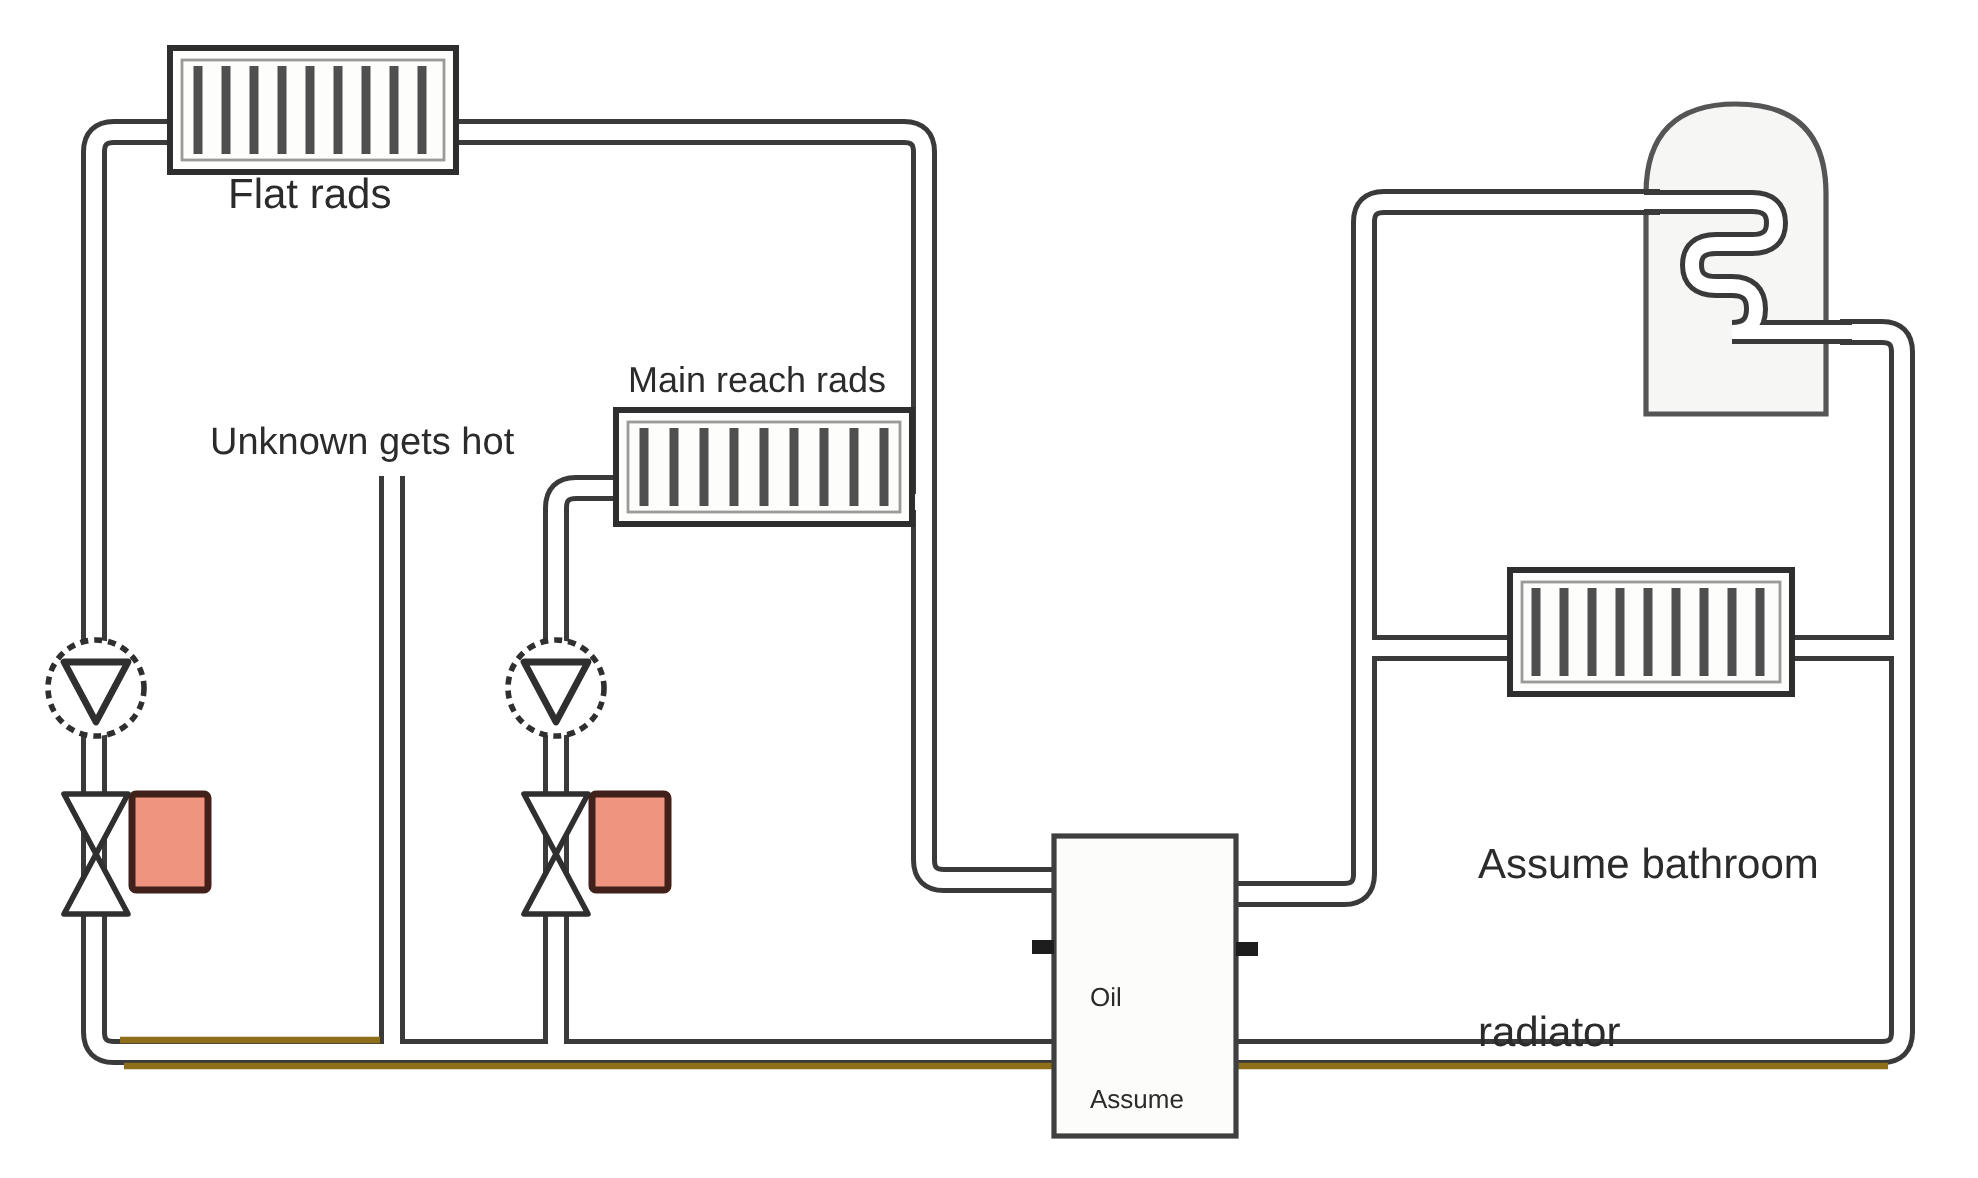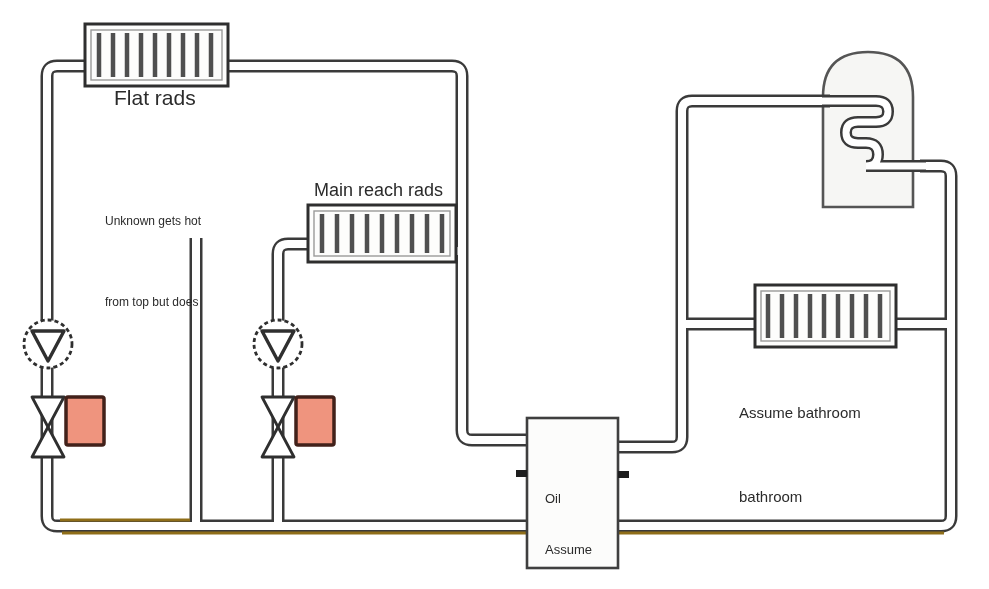--- a/index.html
+++ b/index.html
@@ -17,24 +17,24 @@
   .fin{stroke:#4f4f4f;stroke-width:4.5;}
   .pump-circle{fill:#ffffff;stroke:#2f2f2f;stroke-width:2.8;stroke-dasharray:4 3;}
   .pump-tri{fill:#ffffff;stroke:#2f2f2f;stroke-width:3.4;stroke-linejoin:round;}
   .valve-tri{fill:#ffffff;stroke:#2f2f2f;stroke-width:2.8;stroke-linejoin:round;}
   .actuator{stroke:#42211a;stroke-width:3.5;}
   .boiler-box{fill:#fcfcfb;stroke:#3f3f3f;stroke-width:2.6;}
   .tank{fill:#f6f6f4;stroke:#555555;stroke-width:2.6;}
   .stub{fill:#1d1d1d;}
   .lbl{position:absolute;color:#2b2b2b;white-space:pre;}
   .lbl-flat{left:114px;top:86px;font-size:21px;}
-  .lbl-note{left:105px;top:154px;font-size:12px;line-height:27px;}
+  .lbl-note{left:105px;top:154px;font-size:19px;line-height:27px;}
   .lbl-main{left:314px;top:180px;font-size:18px;}
   .lbl-boiler{left:545px;top:456px;font-size:13px;line-height:17px;}
-  .lbl-bath{left:739px;top:343px;font-size:15px;line-height:28px;}
+  .lbl-bath{left:739px;top:363px;font-size:21px;line-height:28px;}
 </style>
 </head>
 <body>
 
 <div id="stage">
 
   <svg width="989" height="589" viewBox="0 0 989 589">
 
     <g>
       <path class="tank" d="M 823 207 V 97 Q 823 52 868 52 Q 913 52 913 97 V 207 Z"></path>
@@ -142,28 +142,27 @@
       <path class="valve-tri" d="M 262 397 L 294 397 L 278 427 Z"></path>
       <path class="valve-tri" d="M 262 457 L 294 457 L 278 427 Z"></path>
       <rect class="actuator" fill="#ef947e" x="296" y="397" width="38" height="48" rx="2"></rect>
     </g>
   </svg>
 
   <div class="lbl lbl-flat">Flat rads</div>
 
   <div class="lbl lbl-note">
     <div>Unknown gets hot</div>
-    <div>from top but does</div>
   </div>
 
   <div class="lbl lbl-main">Main reach rads</div>
 
   <div class="lbl lbl-boiler">
     <div>Oil</div>
     <div>Assume</div>
   </div>
 
   <div class="lbl lbl-bath">
     <div>Assume bathroom</div>
-    <div>bathroom</div>
+    <div>radiator</div>
   </div>
 
 </div>
 
 </body></html>

